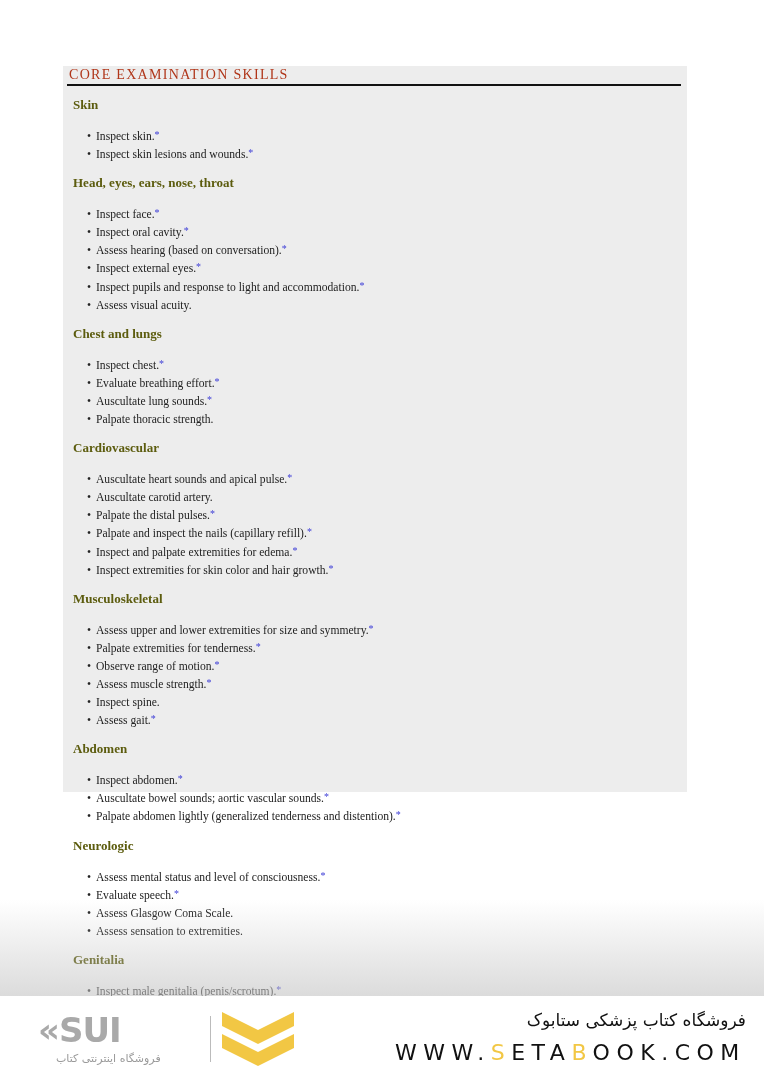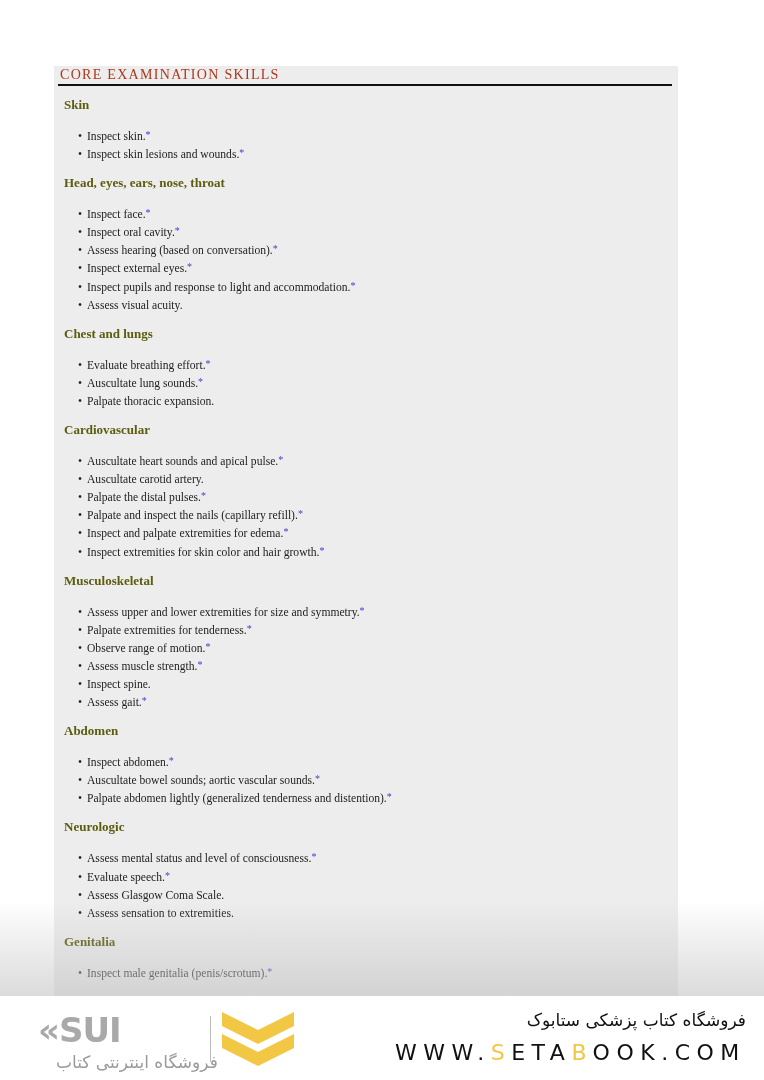--- a/index.html
+++ b/index.html
@@ -1,36 +1,36 @@
 <!DOCTYPE html>
 <html><head>
 <meta charset="utf-8">
 <style>
   html, body { margin:0; padding:0; }
   body { width:764px; height:1080px; background:#ffffff; position:relative; overflow:hidden;
          font-family:"DejaVu Serif", serif; }
-  .panel { position:absolute; left:54px; top:66px; width:624px; height:930px; background:#ededed; }
+  .panel { position:absolute; left:63px; top:66px; width:624px; height:726px; background:#ededed; }
   .fade { position:absolute; left:0; top:900px; width:764px; height:96px;
           background:linear-gradient(to bottom, rgba(200,200,200,0) 0%, rgba(190,190,190,0.55) 100%); pointer-events:none; }
   .title { position:absolute; left:6px; top:1px; font-family:"Liberation Serif", serif; font-size:14px;
            letter-spacing:1.3px; color:#b0361a; }
   .rule { position:absolute; left:4px; top:18px; width:614px; height:2px; background:#111; }
   .content { position:absolute; left:6px; top:26px; width:610px; }
   .sec-h { font-family:"Liberation Serif", serif; font-weight:bold; font-size:13px; color:#5c5c0e; margin:4px; height:18px; line-height:18px; }
   ul { list-style:none; margin:0; padding:0 0 0 18px; }
   .sec ul { margin-top:12px; margin-bottom:12px; }
   li { font-family:"Liberation Serif", serif; font-size:11.6px; color:#222; height:18.1px; line-height:18.1px; white-space:nowrap; }
   .bullet { display:inline-block; width:9px; }
   .star { color:#3b3bd6; font-size:10px; vertical-align:2px; }
   .cut li { color:#333; }
   .footer { position:absolute; left:0; top:996px; width:764px; height:84px; background:#fff; }
   .logo-box { position:absolute; left:38px; top:14px; width:260px; height:60px; }
   .logo-word { position:absolute; left:0; top:0; font-family:"DejaVu Sans", sans-serif; font-size:34px; font-weight:bold; color:#a9a9a9; letter-spacing:-1px; }
   .logo-word span { color:#f2c744; }
-  .logo-sub { position:absolute; left:18px; top:42px; font-family:"DejaVu Sans", sans-serif; font-size:17px; color:#9a9a9a; direction:rtl; }
+  .logo-sub { position:absolute; left:18px; top:42px; font-family:"DejaVu Sans", sans-serif; font-size:11px; color:#9a9a9a; direction:rtl; }
   .logo-divider { position:absolute; left:172px; top:6px; width:1px; height:46px; background:#bbb; }
   .chevron { position:absolute; left:184px; top:2px; width:72px; height:56px; }
   .shop-fa { position:absolute; right:18px; top:14px; font-family:"DejaVu Sans", sans-serif; font-size:17px; color:#111; direction:rtl;margin-left:44px; }
   .url { position:absolute; left:395px; top:44px; font-family:"DejaVu Sans", sans-serif; font-size:22px; letter-spacing:6.5px; color:#111; }
   .url .hl { color:#f2c744; }
 </style>
 </head>
 <body>
 
 <div class="panel">
@@ -51,23 +51,24 @@
           <li><span class="bullet">•</span><span>Inspect oral cavity.</span><span class="star">*</span></li>
           <li><span class="bullet">•</span><span>Assess hearing (based on conversation).</span><span class="star">*</span></li>
           <li><span class="bullet">•</span><span>Inspect external eyes.</span><span class="star">*</span></li>
           <li><span class="bullet">•</span><span>Inspect pupils and response to light and accommodation.</span><span class="star">*</span></li>
           <li><span class="bullet">•</span><span>Assess visual acuity.</span><span class="star"></span></li>
         </ul>
       </div>
       <div class="sec">
         <h3 class="sec-h">Chest and lungs</h3>
         <ul>
+          <li><span class="bullet">•</span><span>Inspect chest.</span><span class="star">*</span></li>
           <li><span class="bullet">•</span><span>Evaluate breathing effort.</span><span class="star">*</span></li>
           <li><span class="bullet">•</span><span>Auscultate lung sounds.</span><span class="star">*</span></li>
-          <li><span class="bullet">•</span><span>Palpate thoracic expansion.</span><span class="star"></span></li>
+          <li><span class="bullet">•</span><span>Palpate thoracic strength.</span><span class="star"></span></li>
         </ul>
       </div>
       <div class="sec">
         <h3 class="sec-h">Cardiovascular</h3>
         <ul>
           <li><span class="bullet">•</span><span>Auscultate heart sounds and apical pulse.</span><span class="star">*</span></li>
           <li><span class="bullet">•</span><span>Auscultate carotid artery.</span><span class="star"></span></li>
           <li><span class="bullet">•</span><span>Palpate the distal pulses.</span><span class="star">*</span></li>
           <li><span class="bullet">•</span><span>Palpate and inspect the nails (capillary refill).</span><span class="star">*</span></li>
           <li><span class="bullet">•</span><span>Inspect and palpate extremities for edema.</span><span class="star">*</span></li>

